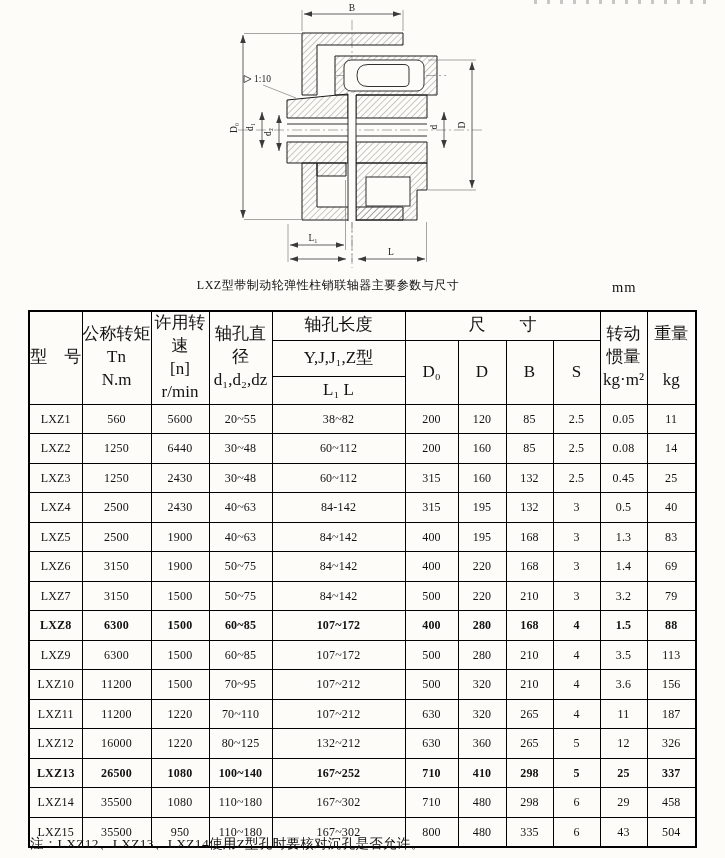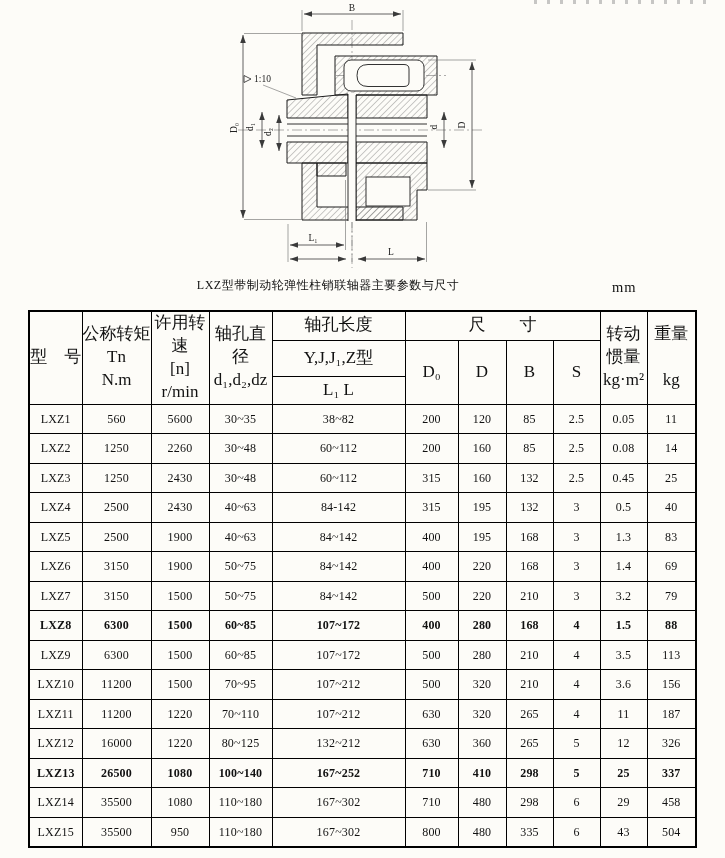--- a/index.html
+++ b/index.html
@@ -168,33 +168,33 @@
       </tr>
       <tr class="hr3">
         <th class="lcols">L₁        L</th>
       </tr>
     </thead>
     <tbody>
         <tr>
           <td>LXZ1</td>
           <td>560</td>
           <td>5600</td>
-          <td>30~35</td>
+          <td>20~55</td>
           <td>38~82</td>
           <td>200</td>
           <td>120</td>
           <td>85</td>
           <td>2.5</td>
           <td>0.05</td>
           <td>11</td>
         </tr>
         <tr>
           <td>LXZ2</td>
           <td>1250</td>
-          <td>2260</td>
+          <td>6440</td>
           <td>30~48</td>
           <td>60~112</td>
           <td>200</td>
           <td>160</td>
           <td>85</td>
           <td>2.5</td>
           <td>0.08</td>
           <td>14</td>
         </tr>
         <tr>
@@ -362,14 +362,15 @@
           <td>800</td>
           <td>480</td>
           <td>335</td>
           <td>6</td>
           <td>43</td>
           <td>504</td>
         </tr>
       </tbody>
   </table>
 
+  <div class="note">注：LXZ12、LXZ13、LXZ14使用Z型孔时要核对沉孔是否允许。</div>
 
 </div>
 
 </body></html>

